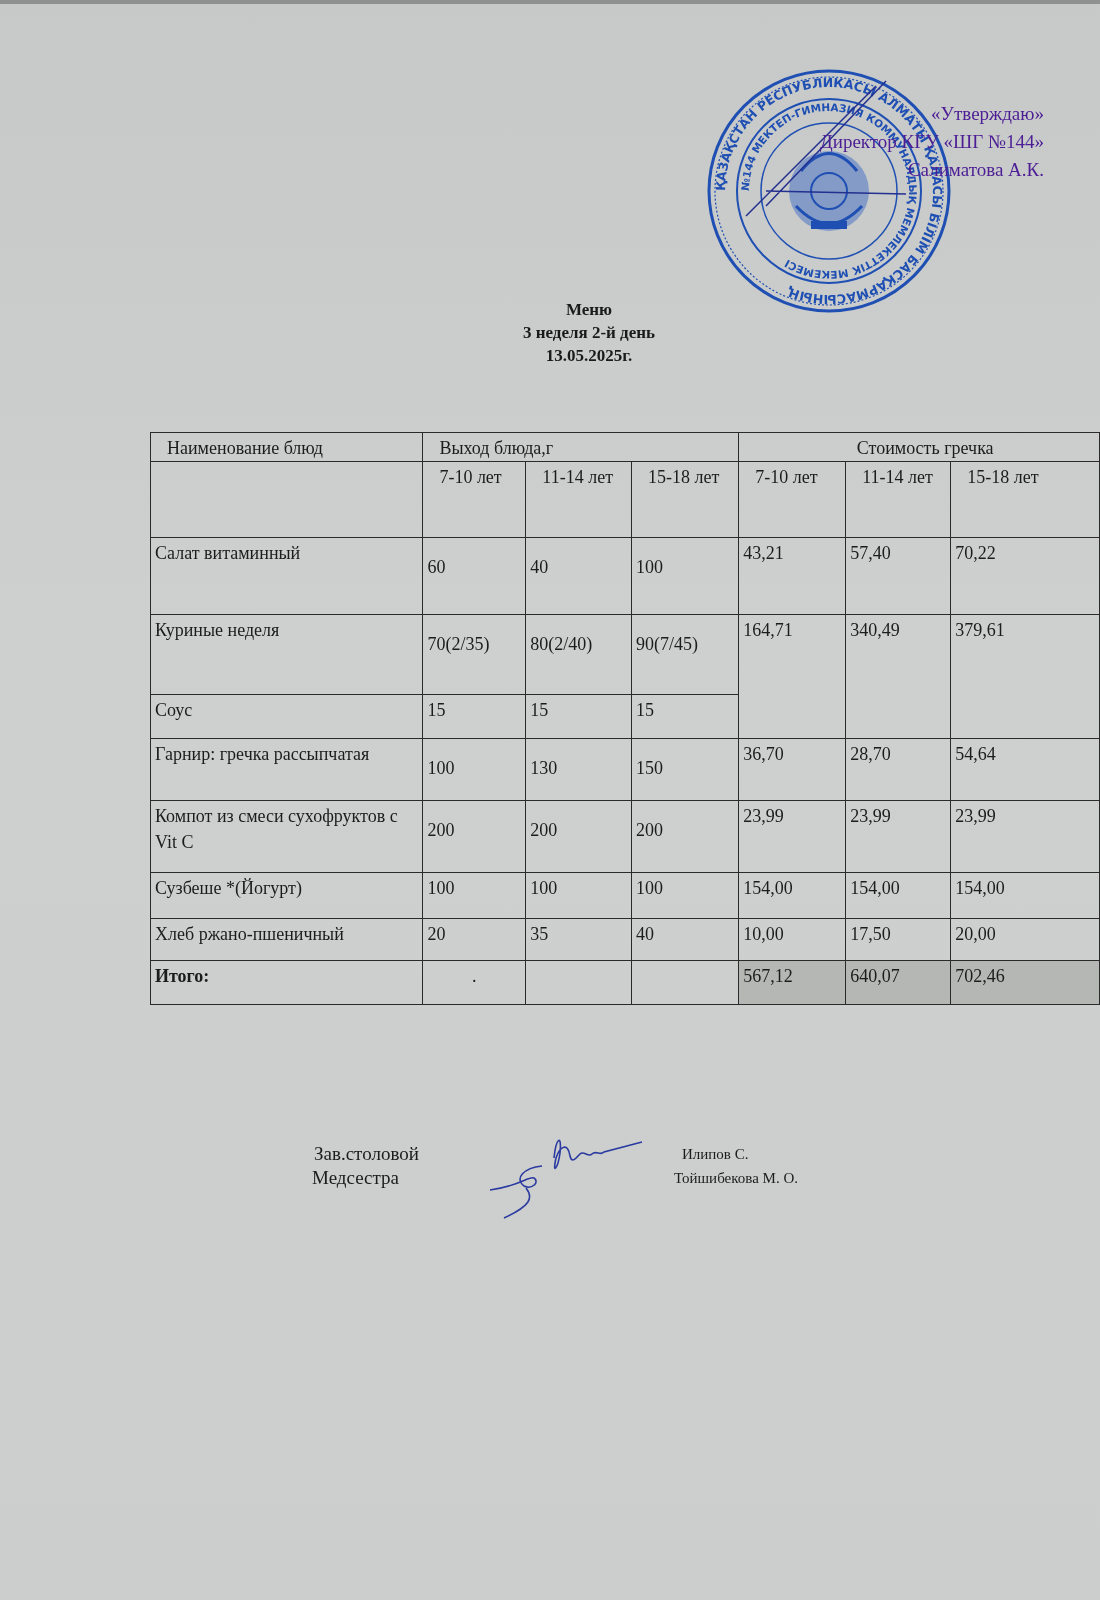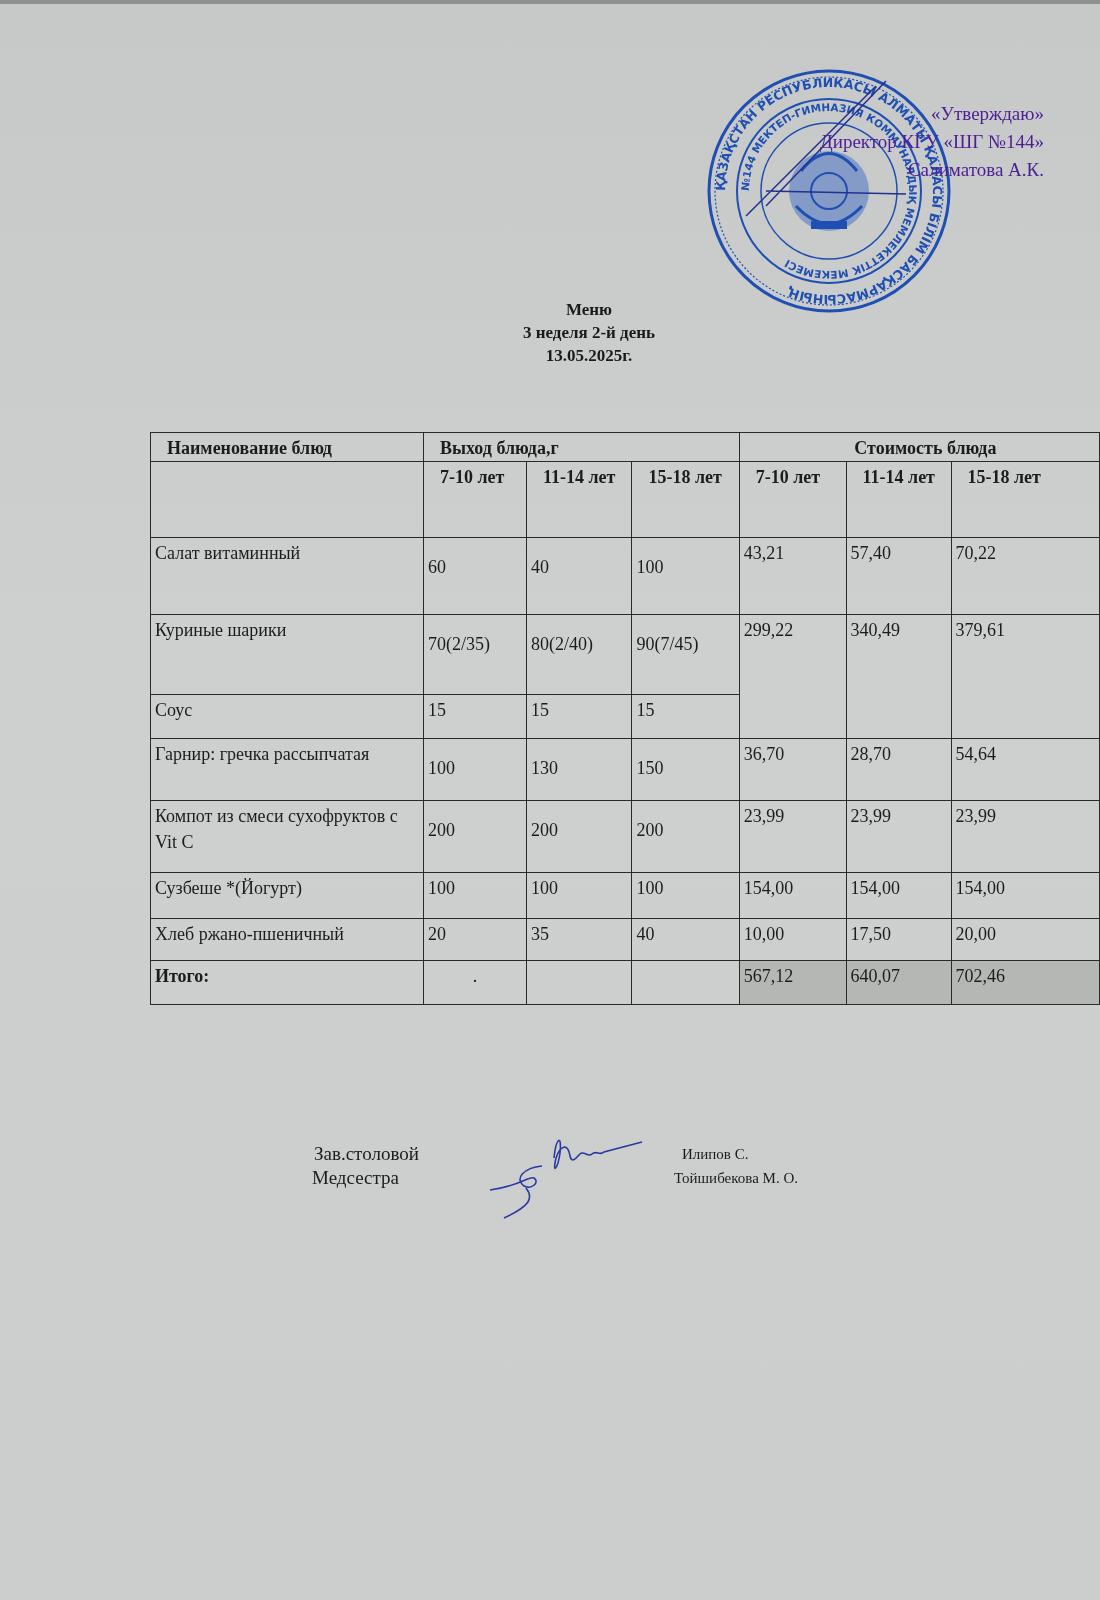--- a/index.html
+++ b/index.html
@@ -36,21 +36,21 @@
     position: absolute; left: 150px; top: 432px;
     border-collapse: collapse;
     font-size: 18px; color: #1c1c1c;
   }
   table.menu td, table.menu th {
     border: 1.6px solid #2a2a2a;
     vertical-align: top; text-align: left;
     padding: 2px 4px 0 4px;
     font-weight: normal; line-height: 26px;
   }
-  table.menu th { font-weight: bold; padding-left: 16px; }
+  table.menu th { font-weight: normal; padding-left: 16px; }
   .c-name { width: 269px; }
   .c-g1 { width: 86px; }
   .c-g2 { width: 89px; }
   .c-g3 { width: 91px; }
   .c-p1 { width: 92px; }
   .c-p2 { width: 90px; }
   .c-p3 { width: 139px; }
   .h1 { height: 24px; }
   .h2 { height: 76px; }
   .center { text-align: center !important; }
@@ -111,21 +111,21 @@
   <div>Меню</div>
   <div>3 неделя 2-й день</div>
   <div>13.05.2025г.</div>
 </div>
 
 <table class="menu">
   <tbody>
       <tr class="h1">
     <th class="c-name">Наименование блюд</th>
     <th colspan="3">Выход блюда,г</th>
-    <th colspan="3" class="center">Стоимость блюда</th>
+    <th colspan="3" class="center">Стоимость гречка</th>
   </tr>
   <tr class="h2">
     <th class="c-name"></th>
     <th class="c-g1">7-10 лет</th>
     <th class="c-g2">11-14 лет</th>
     <th class="c-g3">15-18 лет</th>
     <th class="c-p1">7-10 лет</th>
     <th class="c-p2">11-14 лет</th>
     <th class="c-p3">15-18 лет</th>
   </tr>
@@ -134,25 +134,25 @@
     <td>Салат витаминный</td>
     <td class="mid">60</td>
     <td class="mid">40</td>
     <td class="mid">100</td>
     <td>43,21</td>
     <td>57,40</td>
     <td>70,22</td>
   </tr>
 
   <tr style="height:80px">
-    <td>Куриные шарики</td>
+    <td>Куриные неделя</td>
     <td class="mid">70(2/35)</td>
     <td class="mid">80(2/40)</td>
     <td class="mid">90(7/45)</td>
-    <td rowspan="2">299,22</td>
+    <td rowspan="2">164,71</td>
     <td rowspan="2">340,49</td>
     <td rowspan="2">379,61</td>
   </tr>
 
   <tr style="height:44px">
     <td>Соус</td>
     <td>15</td>
     <td>15</td>
     <td>15</td>
   </tr>

